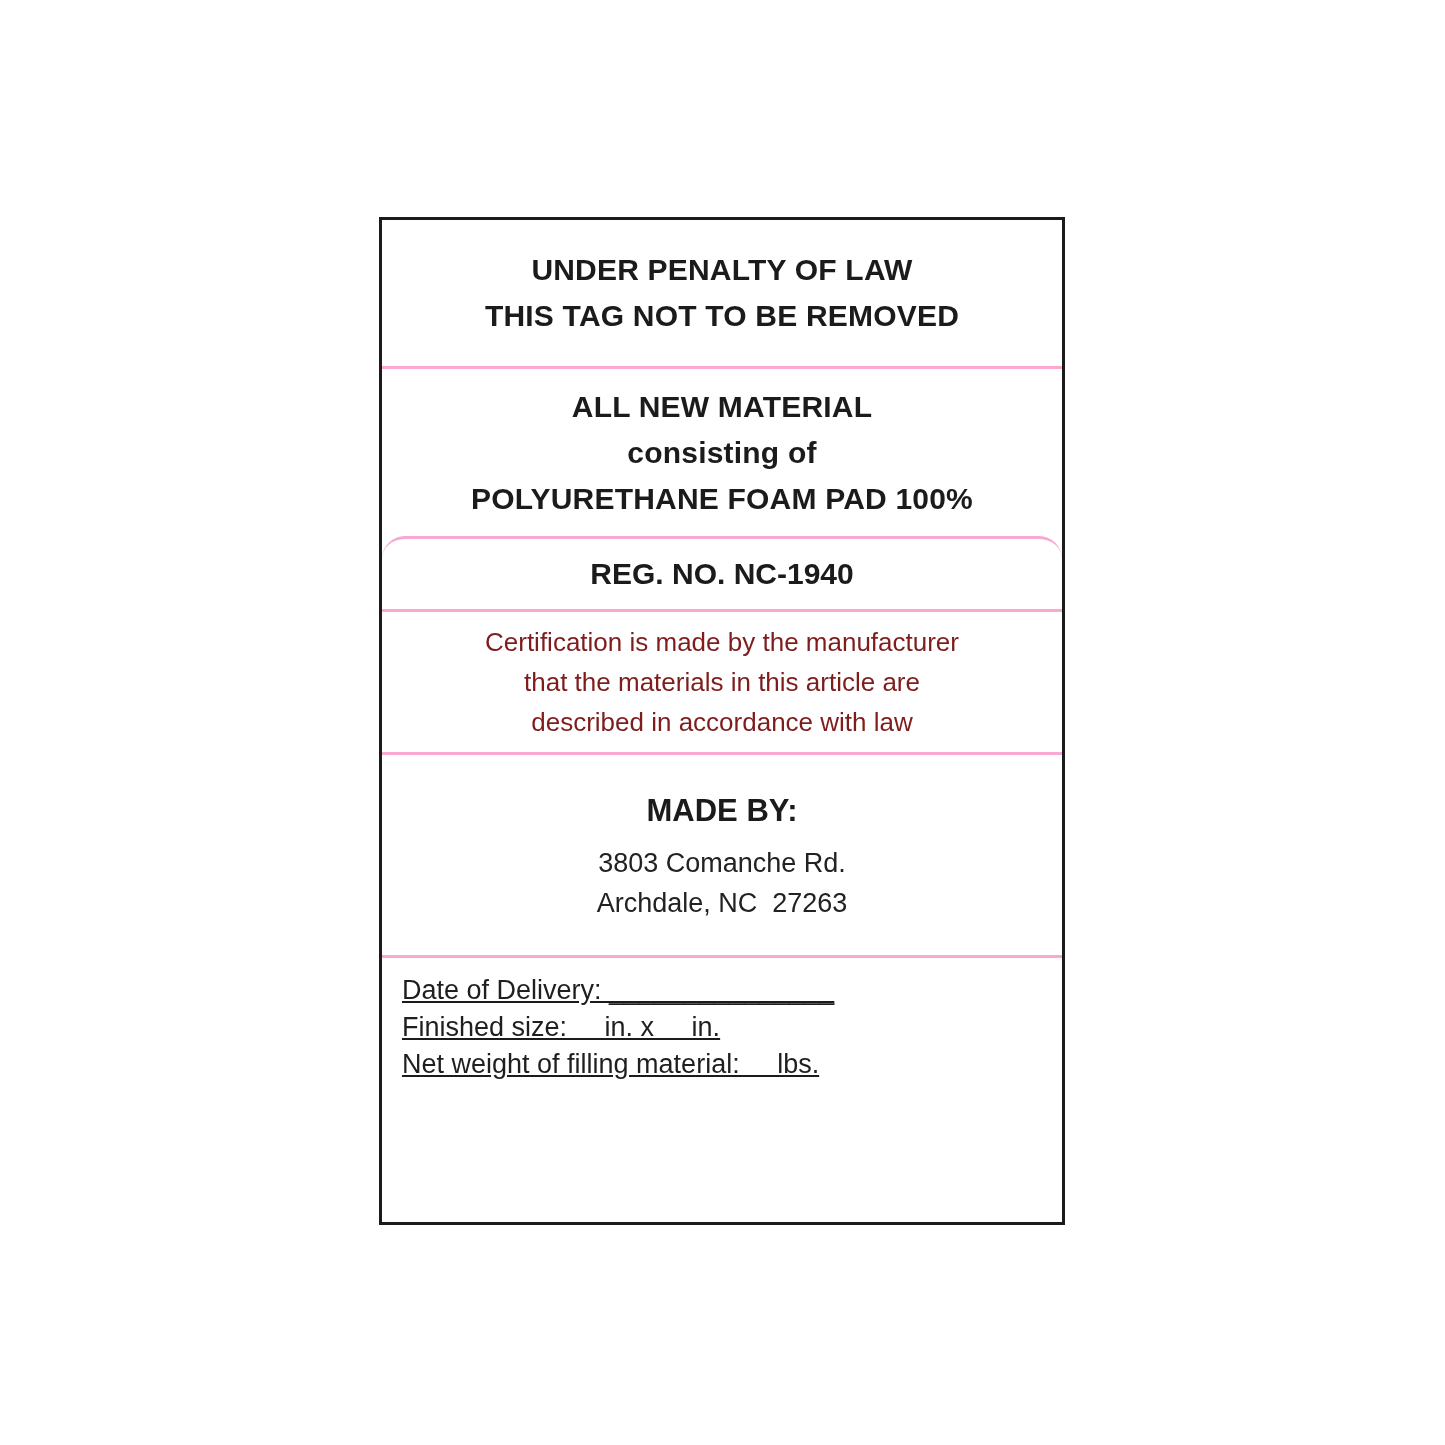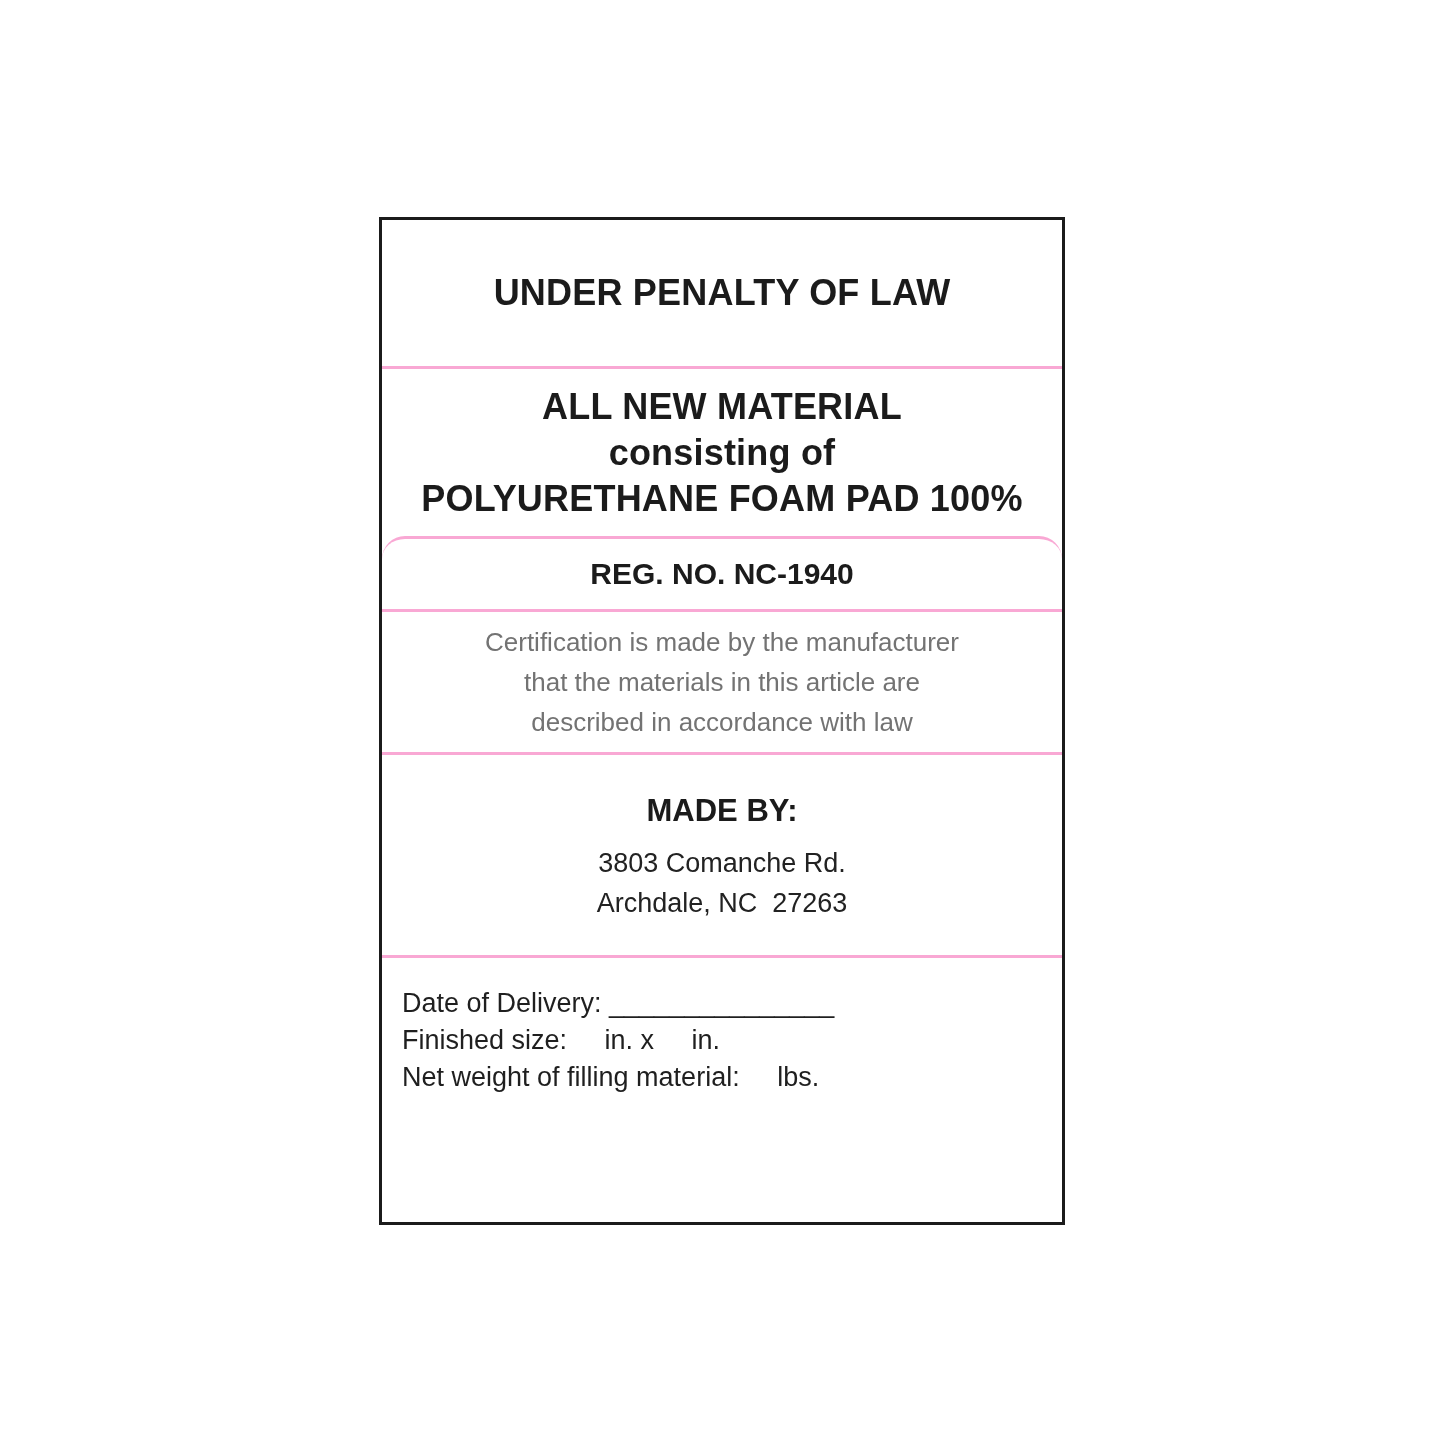--- a/index.html
+++ b/index.html
@@ -38,39 +38,40 @@
   .sec-penalty   { height: 146px; }
   .sec-material  { height: 170px; }
   .sec-regno     { height: 73px; border-radius: 23px;  }
   .sec-cert      { height: 143px; }
   .sec-madeby    { height: 203px; }
   .sec-delivery  {
     flex: 1;
     justify-content: space-between;
     align-items: stretch;
     text-align: left;
-    padding: 27px 20px 20px 20px;
+    padding: 14px 20px 20px 20px;
+    text-decoration: underline;
   }
   .line { white-space: pre-wrap; }
   .bold-lg {
     font-weight: bold;
-    font-size: 36px;
+    font-size: 30px;
     line-height: 46px;
     letter-spacing: 0.2px;
   }
   .sec-penalty .line, .sec-material .line { width: 100%; }
   .reg-line {
     font-weight: bold;
     font-size: 30px;
     line-height: 34px;
   }
   .cert-line {
     font-size: 26px;
     line-height: 40px;
-    color: #737373;
+    color: #7f1d1d;
   }
   .madeby-heading {
     font-weight: bold;
     font-size: 31px;
     line-height: 48px;
     margin-bottom: 8px;
   }
   .addr-line {
     font-size: 27px;
     line-height: 40px;
@@ -91,20 +92,21 @@
   }
 </style>
 </head>
 <body>
 
 <div class="page">
   <div class="label">
 
     <div class="sec sec-penalty">
       <div class="line bold-lg">UNDER PENALTY OF LAW</div>
+      <div class="line bold-lg">THIS TAG NOT TO BE REMOVED</div>
     </div>
 
     <div class="sec sec-material">
       <div class="line bold-lg">ALL NEW MATERIAL</div>
       <div class="line bold-lg">consisting of</div>
       <div class="line bold-lg">POLYURETHANE FOAM PAD 100%</div>
     </div>
 
     <div class="sec sec-regno">
       <div class="line reg-line">REG. NO. NC-1940</div>

